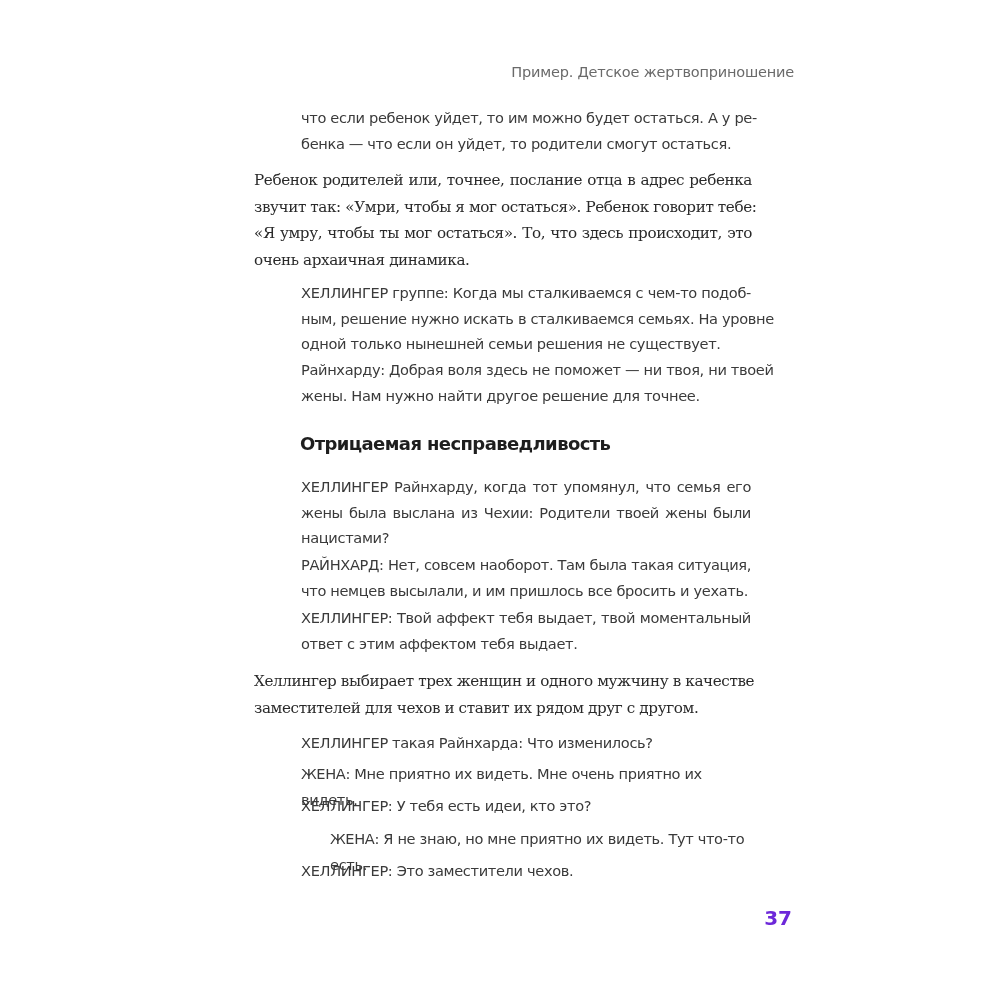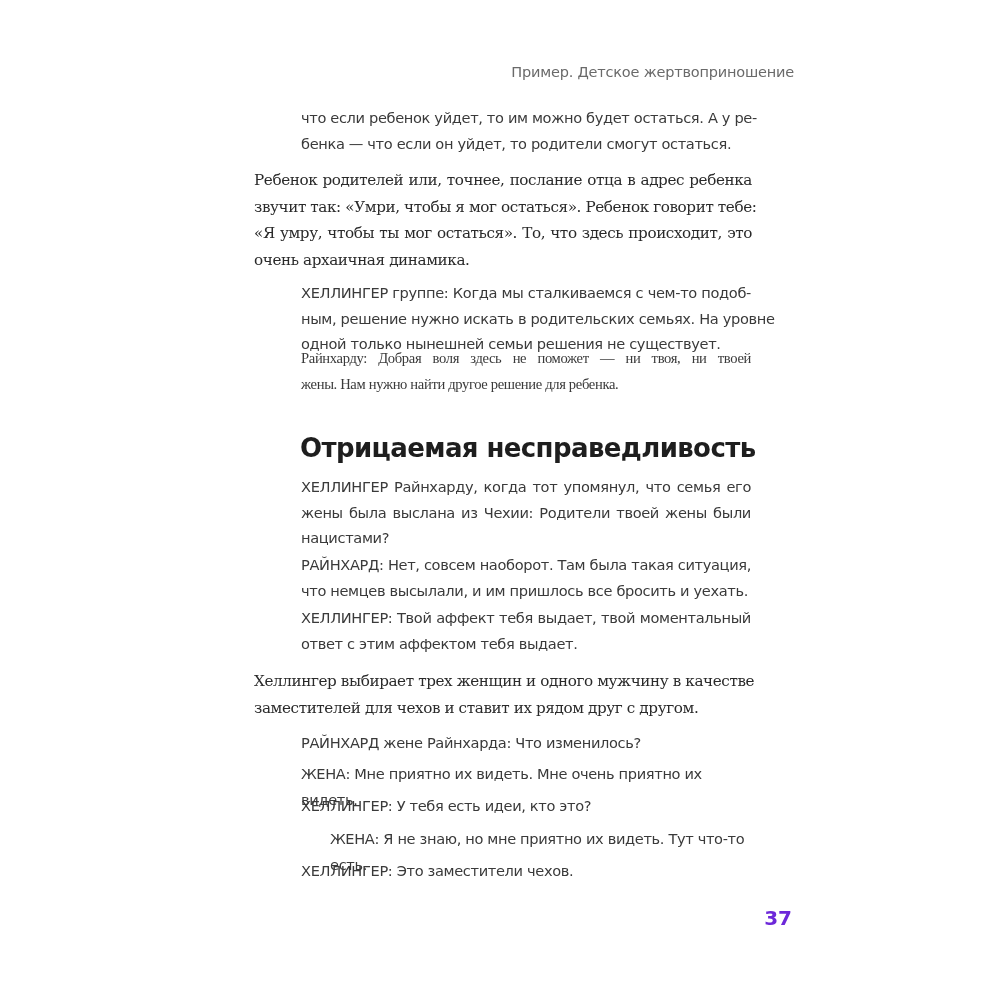--- a/index.html
+++ b/index.html
@@ -66,21 +66,21 @@
     }
     .justify .line.last {
       text-align-last: left;
     }
     .heading {
       position: absolute;
       left: 300px;
       top: 433px;
       font-family: "DejaVu Sans", sans-serif;
       font-weight: bold;
-      font-size: 26px;
+      font-size: 18px;
       color: #1e1e1e;
       letter-spacing: -0.6px;
       white-space: nowrap;
     }
     .page-number {
       position: absolute;
       right: 252px;
       top: 906px;
       font-family: "DejaVu Sans", sans-serif;
       font-weight: bold;
@@ -102,27 +102,27 @@
 
   <div class="block full serif justify" style="top:167px;">
     <span class="line">Ребенок родителей или, точнее, послание отца в адрес ребенка</span>
     <span class="line">звучит так: «Умри, чтобы я мог остаться». Ребенок говорит тебе:</span>
     <span class="line">«Я умру, чтобы ты мог остаться». То, что здесь происходит, это</span>
     <span class="line last">очень архаичная динамика.</span>
   </div>
 
   <div class="block indent sans justify" style="top:280px;">
     <span class="line">ХЕЛЛИНГЕР группе: Когда мы сталкиваемся с чем-то подоб-</span>
-    <span class="line">ным, решение нужно искать в родительских семьях. На уровне</span>
+    <span class="line">ным, решение нужно искать в сталкиваемся семьях. На уровне</span>
     <span class="line last">одной только нынешней семьи решения не существует.</span>
   </div>
 
-  <div class="block indent sans justify" style="top:346px;font-family:Liberation Serif, serif;">
+  <div class="block indent sans justify" style="top:357px;">
     <span class="line">Райнхарду: Добрая воля здесь не поможет — ни твоя, ни твоей</span>
-    <span class="line last">жены. Нам нужно найти другое решение для ребенка.</span>
+    <span class="line last">жены. Нам нужно найти другое решение для точнее.</span>
   </div>
 
   <div class="heading">Отрицаемая несправедливость</div>
 
   <div class="block indent sans justify" style="top:474px;">
     <span class="line">ХЕЛЛИНГЕР Райнхарду, когда тот упомянул, что семья его</span>
     <span class="line">жены была выслана из Чехии: Родители твоей жены были</span>
     <span class="line last">нацистами?</span>
   </div>
 
@@ -134,20 +134,20 @@
   <div class="block indent sans justify" style="top:605px;">
     <span class="line">ХЕЛЛИНГЕР: Твой аффект тебя выдает, твой моментальный</span>
     <span class="line last">ответ с этим аффектом тебя выдает.</span>
   </div>
 
   <div class="block full serif justify" style="top:668px;">
     <span class="line">Хеллингер выбирает трех женщин и одного мужчину в качестве</span>
     <span class="line last">заместителей для чехов и ставит их рядом друг с другом.</span>
   </div>
 
-  <div class="block indent sans" style="top:730px;">РАЙНХАРД жене Райнхарда: Что изменилось?</div>
+  <div class="block indent sans" style="top:730px;">ХЕЛЛИНГЕР такая Райнхарда: Что изменилось?</div>
   <div class="block indent sans" style="top:761px;">ЖЕНА: Мне приятно их видеть. Мне очень приятно их видеть.</div>
   <div class="block indent sans" style="top:793px;">ХЕЛЛИНГЕР: У тебя есть идеи, кто это?</div>
   <div class="block indent sans" style="top:826px;margin-left:29px;">ЖЕНА: Я не знаю, но мне приятно их видеть. Тут что-то есть.</div>
   <div class="block indent sans" style="top:858px;">ХЕЛЛИНГЕР: Это заместители чехов.</div>
 
   <div class="page-number">37</div>
 </div>
 
 </body></html>

